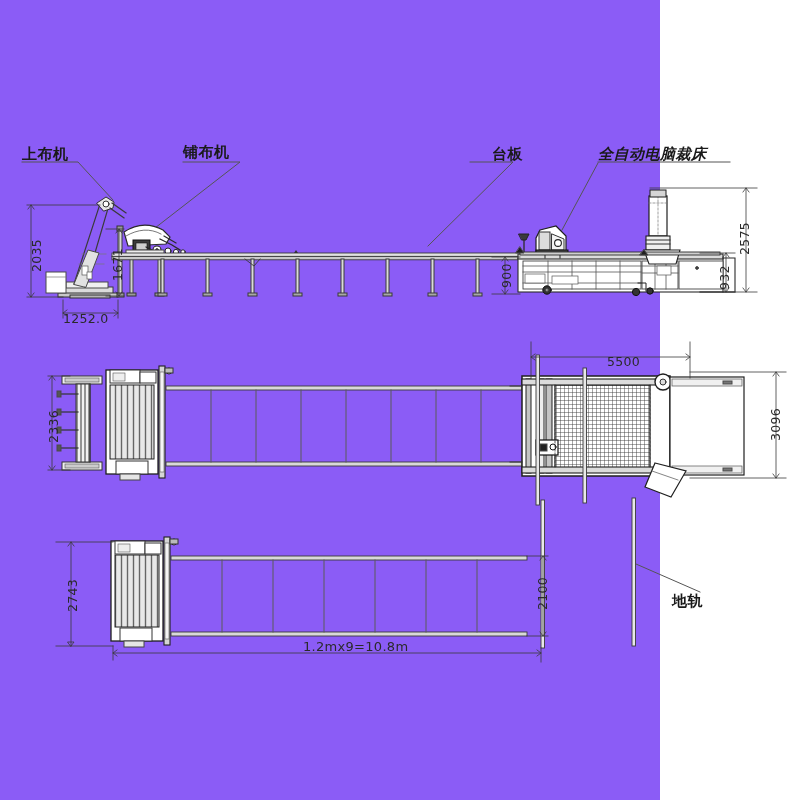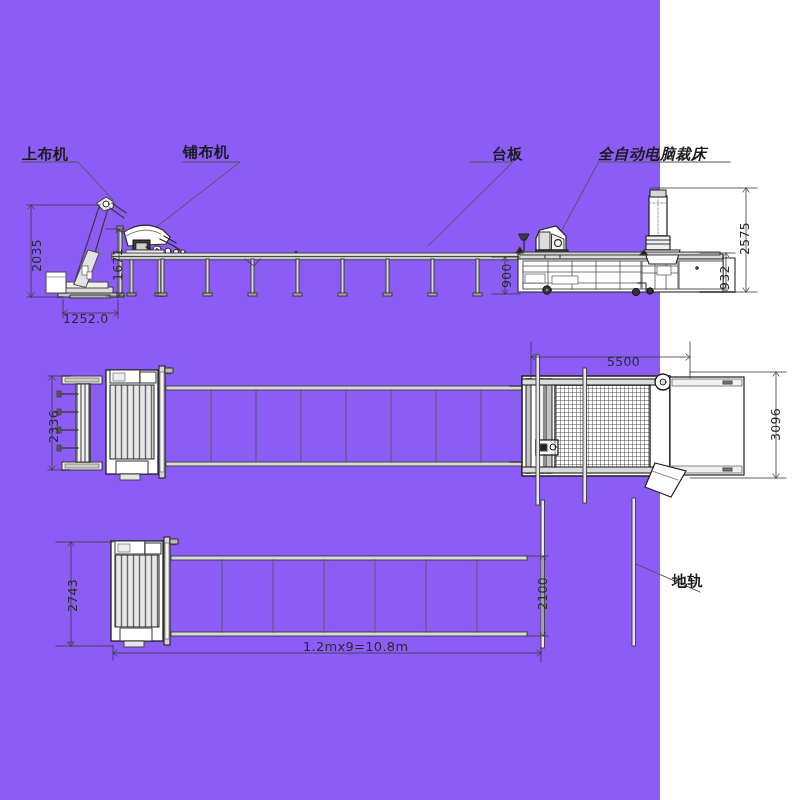--- a/index.html
+++ b/index.html
@@ -384,21 +384,21 @@
     </g>
   </g>
 
   </g>
 </svg>
 
 <div class="lbl cn-lbl" style="left:22px;top:145px;">上布机</div>
 <div class="lbl cn-lbl" style="left:183px;top:143px;">铺布机</div>
 <div class="lbl cn-lbl" style="left:492px;top:145px;">台板</div>
 <div class="lbl cn-lbl" style="left:598px;top:145px;font-style:italic;">全自动电脑裁床</div>
-<div class="lbl cn-lbl" style="left:672px;top:572px;">地轨</div>
+<div class="lbl cn-lbl" style="left:672px;top:592px;">地轨</div>
 
 <div class="lbl dim dim-v" style="left:29px;top:272px;">2035</div>
 <div class="lbl dim dim-v" style="left:110px;top:281px;">1671</div>
 <div class="lbl dim" style="left:63px;top:311px;">1252.0</div>
 <div class="lbl dim dim-v" style="left:499px;top:288px;">900</div>
 <div class="lbl dim dim-v" style="left:737px;top:255px;">2575</div>
 <div class="lbl dim dim-v" style="left:717px;top:290px;">932</div>
 
 <div class="lbl dim dim-v" style="left:46px;top:443px;">2336</div>
 <div class="lbl dim" style="left:596px;top:354px;margin-left:11px;">5500</div>

